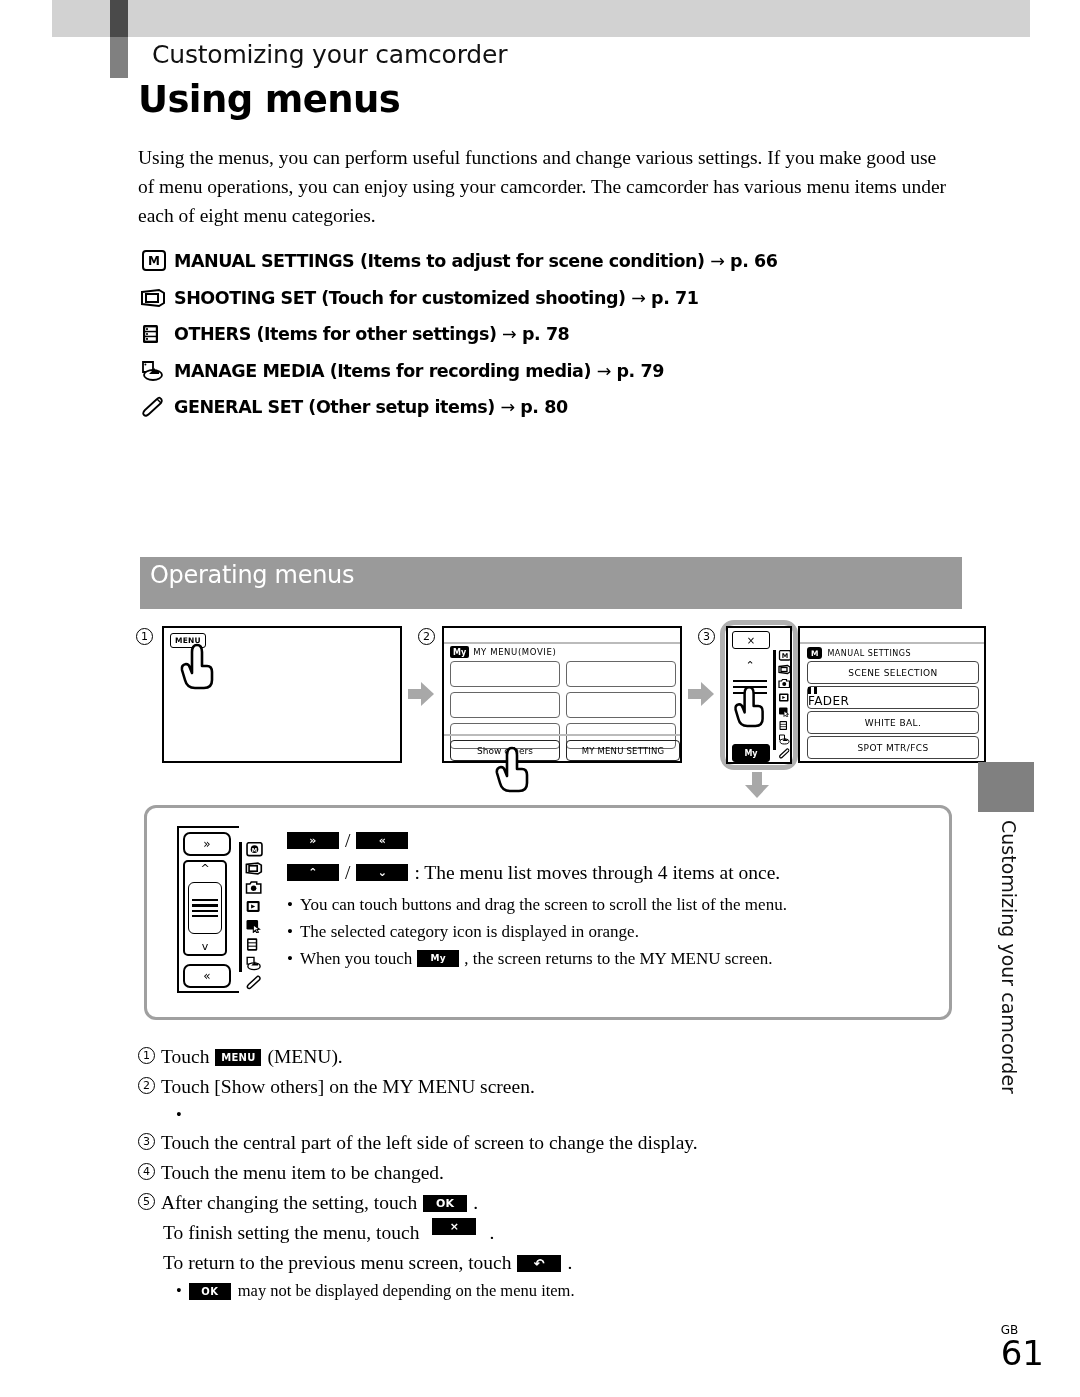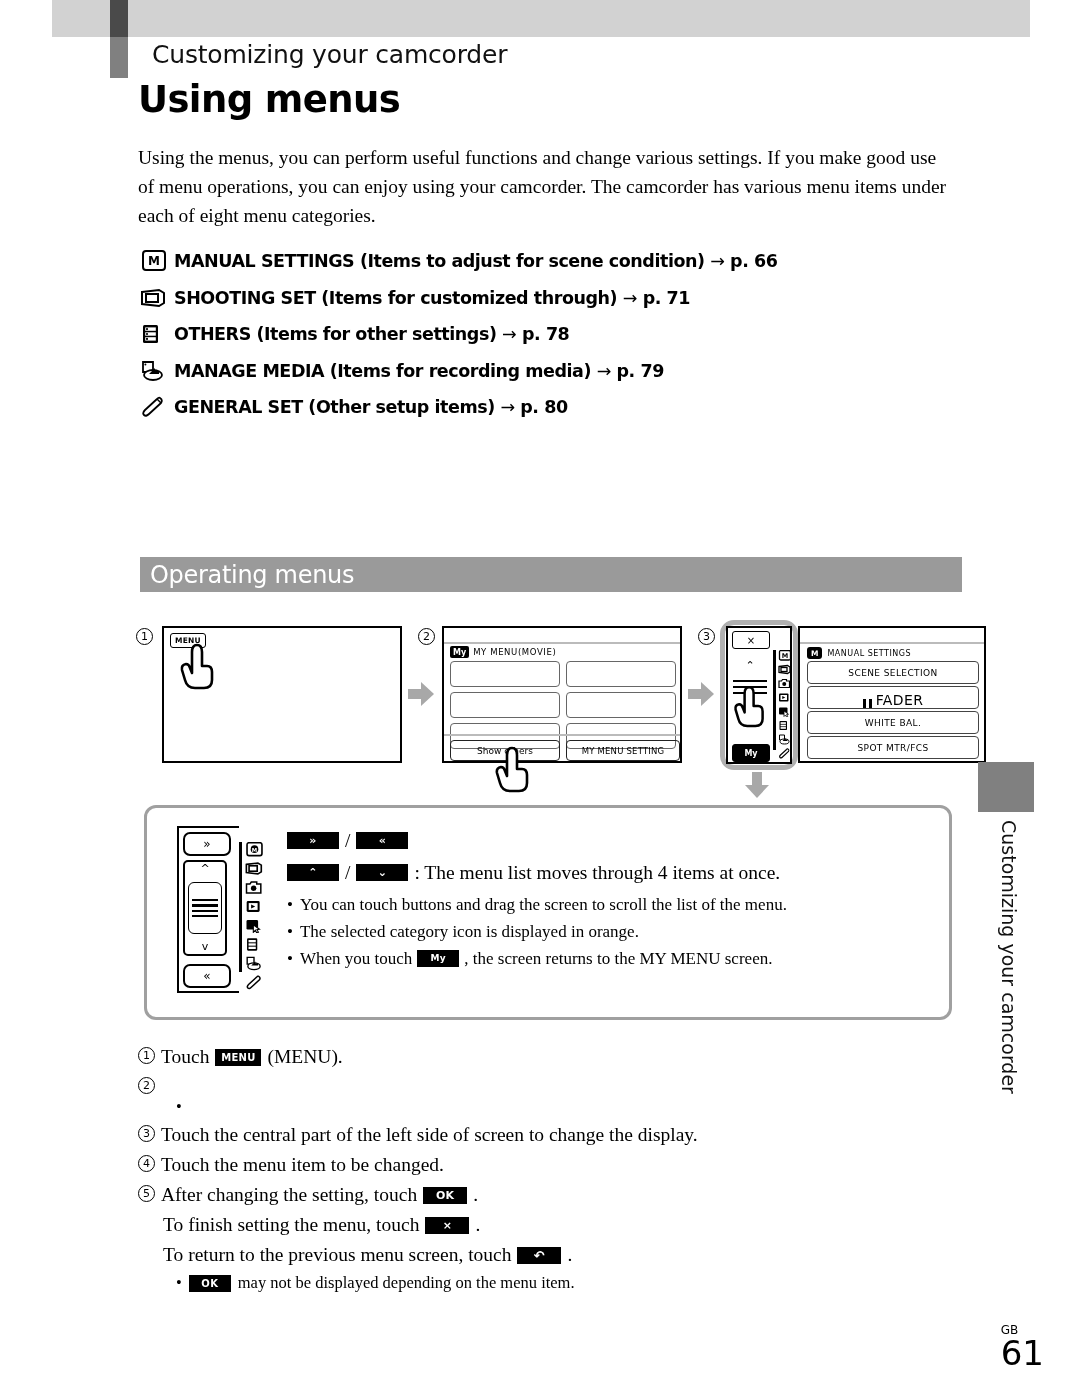--- a/index.html
+++ b/index.html
@@ -30,21 +30,21 @@
   .cat-list{position:absolute;left:140px;top:243px;width:830px;}
   .cat-row{display:flex;align-items:center;height:36.5px;}
   .cat-ico{width:34px;min-width:34px;display:flex;align-items:center;justify-content:flex-start;}
   .cat-txt{
     font-family:"DejaVu Sans",sans-serif;font-weight:700;font-size:17.5px;
     letter-spacing:-.45px;white-space:nowrap;
   }
   .arw{font-family:"DejaVu Sans",sans-serif;font-weight:400;}
   
   .sec-bar{
-    position:absolute;left:140px;top:557px;width:822px;height:35px;background:#9a9a9a;
+    position:absolute;left:140px;top:557px;width:822px;height:52px;background:#9a9a9a;
   }
   .sec-bar span{
     position:absolute;left:10px;top:4px;color:#fff;
     font-family:"DejaVu Sans",sans-serif;font-size:24px;font-weight:400;letter-spacing:-.3px;
   }
   
   .flow{position:absolute;left:136px;top:620px;width:850px;height:160px;}
   .circ-num{
     width:17px;height:17px;border:1.6px solid #000;border-radius:50%;
     display:inline-flex;align-items:center;justify-content:center;
@@ -129,21 +129,21 @@
   </div>
 
   <div class="cat-row">
     <span class="cat-ico">
       <svg width="28" height="22" viewBox="0 0 28 22">
           <path d="M2 5 L19 3 L24 6 L24 16 L19 19 L2 17 Z" fill="#fff" stroke="#000" stroke-width="2"></path>
           <rect x="6" y="7" width="12" height="8" fill="#fff" stroke="#000" stroke-width="2"></rect>
         </svg>
     </span>
     <span class="cat-txt">
-      <span>SHOOTING SET (Items for customized through)</span>
+      <span>SHOOTING SET (Touch for customized shooting)</span>
       <span class="arw">→</span>
       <span>p. 71</span>
     </span>
   </div>
 
 
 
 
   <div class="cat-row">
     <span class="cat-ico">
@@ -307,21 +307,21 @@
     </div>
   </div>
 
   <div class="scr" style="position:absolute;left:662px;top:6px;width:188px;height:137px;">
     <div style="position:absolute;left:0;top:14px;width:100%;height:1.5px;background:#bbb;"></div>
     <div style="position:absolute;left:7px;top:19px;display:flex;align-items:center;">
       <span style="background:#000;color:#fff;font-family:'DejaVu Sans',sans-serif;font-size:7.5px;font-weight:700;padding:1.5px 4px;border-radius:3px;">M</span>
       <span style="font-family:'DejaVu Sans',sans-serif;font-size:8px;letter-spacing:.5px;margin-left:5px;">MANUAL SETTINGS</span>
     </div>
     <div style="position:absolute;left:7px;top:33px;width:170px;height:21px;border:1.5px solid #444;border-radius:4px;display:flex;align-items:center;justify-content:center;font-family:'DejaVu Sans',sans-serif;font-size:9px;letter-spacing:.4px;">SCENE SELECTION</div>
-    <div style="position:absolute;left:7px;top:58px;width:170px;height:21px;border:1.5px solid #444;border-radius:4px;display:flex;align-items:flex-end;justify-content:center;font-family:'DejaVu Sans',sans-serif;font-size:14px;letter-spacing:.4px;">
+    <div style="position:absolute;left:7px;top:58px;width:170px;height:21px;border:1.5px solid #444;border-radius:4px;display:flex;align-items:flex-start;justify-content:center;font-family:'DejaVu Sans',sans-serif;font-size:12px;letter-spacing:.4px;flex-direction:column;">
       <span style="display:inline-block;width:9px;height:9px;background:#000;margin-right:4px;position:relative;">
         <span style="position:absolute;left:3px;top:0;width:3px;height:9px;background:#fff;"></span>
       </span>
       <span>FADER</span>
     </div>
     <div style="position:absolute;left:7px;top:83px;width:170px;height:21px;border:1.5px solid #444;border-radius:4px;display:flex;align-items:center;justify-content:center;font-family:'DejaVu Sans',sans-serif;font-size:9px;letter-spacing:.4px;">WHITE BAL.</div>
     <div style="position:absolute;left:7px;top:108px;width:170px;height:21px;border:1.5px solid #444;border-radius:4px;display:flex;align-items:center;justify-content:center;font-family:'DejaVu Sans',sans-serif;font-size:9px;letter-spacing:.4px;">SPOT MTR/FCS</div>
   </div>
 
   <div class="down-arrow" style="position:absolute;left:609px;top:152px;"></div>
@@ -435,20 +435,21 @@
     <span class="circ-num cn">1</span>
     <span style="display:flex;align-items:center;">
       <span>Touch</span>
       <span class="inline-k" style="margin:0 6px;min-width:38px;font-size:10px;">MENU</span>
       <span>(MENU).</span>
     </span>
   </div>
 
   <div class="step">
     <span class="circ-num cn">2</span>
+    <span>Touch [Show others] on the MY MENU screen.</span>
   </div>
   <div class="sub" style="display:flex;">
     <span style="margin-right:7px;">•</span>
   </div>
 
   <div class="step">
     <span class="circ-num cn">3</span>
     <span>Touch the central part of the left side of screen to change the display.</span>
   </div>
 
@@ -458,21 +459,21 @@
   </div>
 
   <div class="step">
     <span class="circ-num cn">5</span>
     <span style="display:flex;align-items:center;">
       <span>After changing the setting, touch</span>
       <span class="inline-k" style="margin:0 6px;min-width:36px;font-size:11px;">OK</span>
       <span>.</span>
     </span>
   </div>
-  <div style="display:flex;align-items:center;margin-left:25px;">
+  <div style="display:flex;margin-left:25px;gap:7px;">
     <span>To finish setting the menu, touch</span>
     <span class="inline-k" style="margin:0 6px;min-width:36px;font-size:11px;">×</span>
     <span>.</span>
   </div>
   <div style="display:flex;align-items:center;margin-left:25px;">
     <span>To return to the previous menu screen, touch</span>
     <span class="inline-k" style="margin:0 6px;min-width:36px;font-size:13px;">↶</span>
     <span>.</span>
   </div>
   <div class="sub" style="display:flex;align-items:center;">

